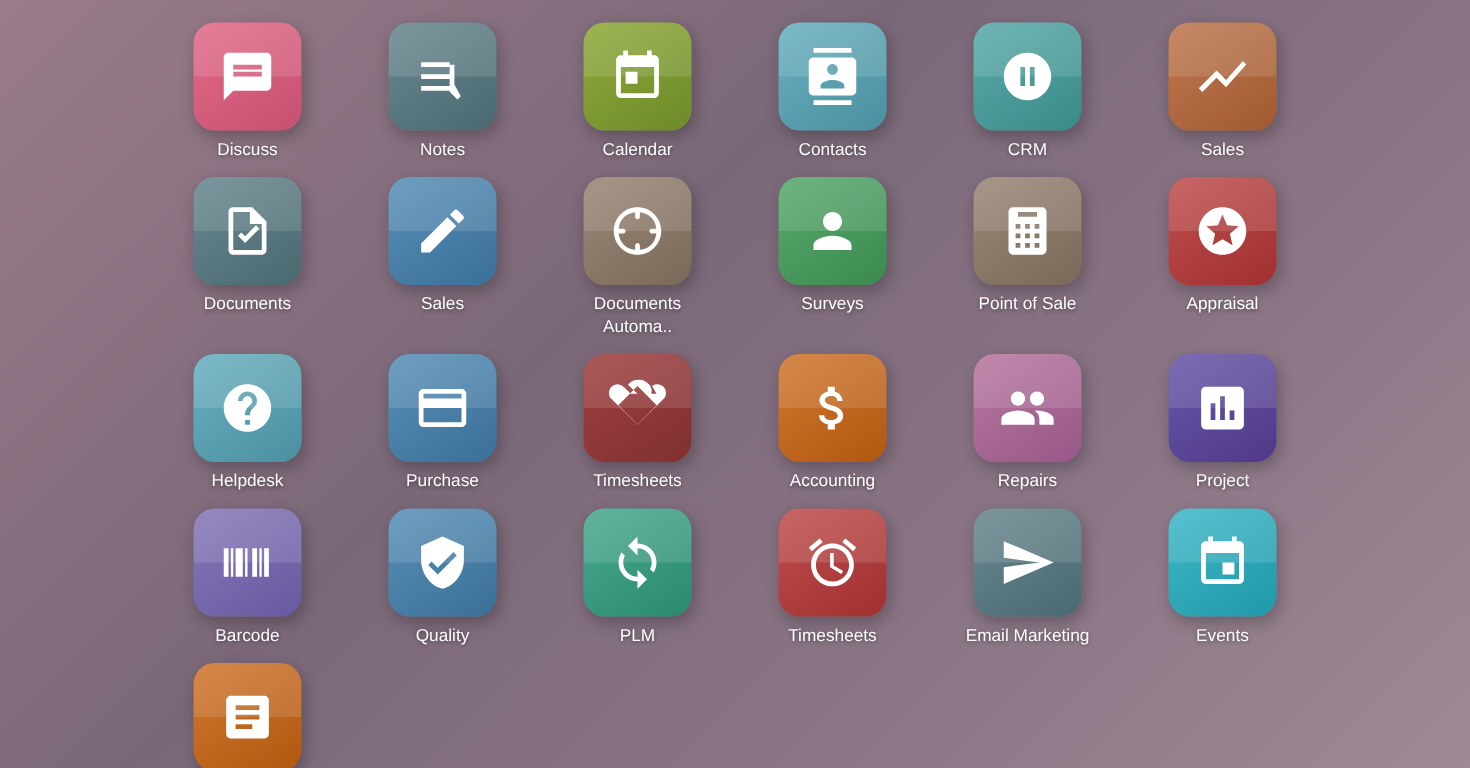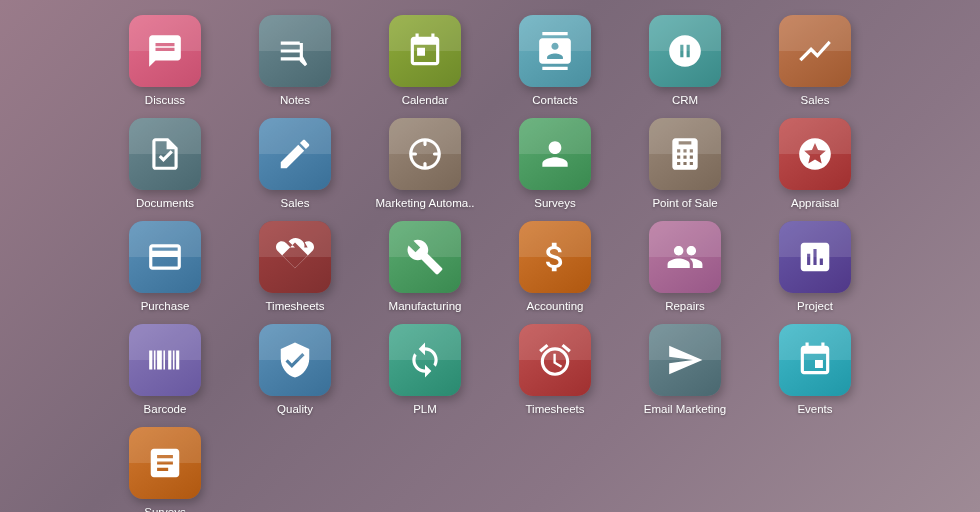--- a/index.html
+++ b/index.html
@@ -151,21 +151,21 @@
         </svg>
       </div>
       <span class="app-label">Sales</span>
     </div>
     <div class="app-item">
       <div class="app-icon c-warmgray">
         <svg viewBox="0 0 24 24">
           <path d="M12 2C6.48 2 2 6.48 2 12s4.48 10 10 10 10-4.48 10-10S17.52 2 12 2zm1 17.93V18c0-.55-.45-1-1-1s-1 .45-1 1v1.93C7.06 19.48 4.52 16.94 4.07 13H6c.55 0 1-.45 1-1s-.45-1-1-1H4.07C4.52 7.06 7.06 4.52 11 4.07V6c0 .55.45 1 1 1s1-.45 1-1V4.07c3.94.45 6.48 2.99 6.93 6.93H18c-.55 0-1 .45-1 1s.45 1 1 1h1.93c-.45 3.94-2.99 6.48-6.93 6.93z"></path>
         </svg>
       </div>
-      <span class="app-label">Marketing Automa..</span>
+      <span class="app-label">Documents Automa..</span>
     </div>
     <div class="app-item">
       <div class="app-icon c-green">
         <svg viewBox="0 0 24 24">
           <path d="M12 12c2.21 0 4-1.79 4-4s-1.79-4-4-4-4 1.79-4 4 1.79 4 4 4zm0 2c-2.67 0-8 1.34-8 4v2h16v-2c0-2.66-5.33-4-8-4z"></path>
         </svg>
       </div>
       <span class="app-label">Surveys</span>
     </div>
     <div class="app-item">
@@ -178,42 +178,42 @@
     </div>
     <div class="app-item">
       <div class="app-icon c-red">
         <svg viewBox="0 0 24 24">
           <path d="M11.99 2C6.47 2 2 6.48 2 12s4.47 10 9.99 10C17.52 22 22 17.52 22 12S17.52 2 11.99 2zm4.24 16L12 15.45 7.77 18l1.12-4.81-3.73-3.23 4.92-.42L12 5l1.92 4.53 4.92.42-3.73 3.23L16.23 18z"></path>
         </svg>
       </div>
       <span class="app-label">Appraisal</span>
     </div>
     <div class="app-item">
+      <div class="app-icon c-blue">
+        <svg viewBox="0 0 24 24">
+          <path d="M12 2C6.48 2 2 6.48 2 12s4.48 10 10 10 10-4.48 10-10S17.52 2 12 2zm1 17h-2v-2h2v2zm2.07-7.75l-.9.92C13.45 12.9 13 13.5 13 15h-2v-.5c0-1.1.45-2.1 1.17-2.83l1.24-1.26c.37-.36.59-.86.59-1.41 0-1.1-.9-2-2-2s-2 .9-2 2H8c0-2.21 1.79-4 4-4s4 1.79 4 4c0 .88-.36 1.68-.93 2.25z"></path>
+        </svg>
+      </div>
+      <span class="app-label">Helpdesk</span>
+    </div>
+    <div class="app-item">
       <div class="app-icon c-steelblue">
         <svg viewBox="0 0 24 24">
           <path d="M20 4H4c-1.11 0-2 .89-2 2v12c0 1.11.89 2 2 2h16c1.11 0 2-.89 2-2V6c0-1.11-.89-2-2-2zm0 14H4v-6h16v6zm0-10H4V6h16v2z"></path>
         </svg>
       </div>
       <span class="app-label">Purchase</span>
     </div>
     <div class="app-item">
       <div class="app-icon c-darkred">
         <svg viewBox="0 0 24 24">
           <path d="M20 6h-2.18c.07-.44.18-.88.18-1.34C18 2.54 15.46 0 12.34 0c-1.74 0-3.24.89-4.34 2.18L12 6H9.16L6.5 3.34A4.32 4.32 0 003.66 2C1.64 2 0 3.64 0 5.66 0 6.68.42 7.6 1.09 8.25L12 19.09 22.91 8.25C23.58 7.6 24 6.68 24 5.66 24 3.64 22.36 2 20.34 2c-.82 0-1.58.27-2.2.72L20 6zm-8 12.91L3.93 10.84 12 2.77l8.07 8.07L12 18.91z"></path>
         </svg>
       </div>
       <span class="app-label">Timesheets</span>
-    </div>
-    <div class="app-item">
-      <div class="app-icon c-green">
-        <svg viewBox="0 0 24 24">
-          <path d="M22.7 19l-9.1-9.1c.9-2.3.4-5-1.5-6.9-2-2-5-2.4-7.4-1.3L9 6 6 9 1.6 4.7C.4 7.1.9 10.1 2.9 12.1c1.9 1.9 4.6 2.4 6.9 1.5l9.1 9.1c.4.4 1 .4 1.4 0l2.3-2.3c.5-.4.5-1.1.1-1.4z"></path>
-        </svg>
-      </div>
-      <span class="app-label">Manufacturing</span>
     </div>
     <div class="app-item">
       <div class="app-icon c-darkorange">
         <svg viewBox="0 0 24 24">
           <path d="M11.8 10.9c-2.27-.59-3-1.2-3-2.15 0-1.09 1.01-1.85 2.7-1.85 1.78 0 2.44.85 2.5 2.1h2.21c-.07-1.72-1.12-3.3-3.21-3.81V3h-3v2.16c-1.94.42-3.5 1.68-3.5 3.61 0 2.31 1.91 3.46 4.7 4.13 2.5.6 3 1.48 3 2.41 0 .69-.49 1.79-2.7 1.79-2.06 0-2.87-.92-2.98-2.1h-2.2c.12 2.19 1.76 3.42 3.68 3.83V21h3v-2.15c1.95-.37 3.5-1.5 3.5-3.55 0-2.84-2.43-3.81-4.7-4.4z"></path>
         </svg>
       </div>
       <span class="app-label">Accounting</span>
     </div>
     <div class="app-item">

